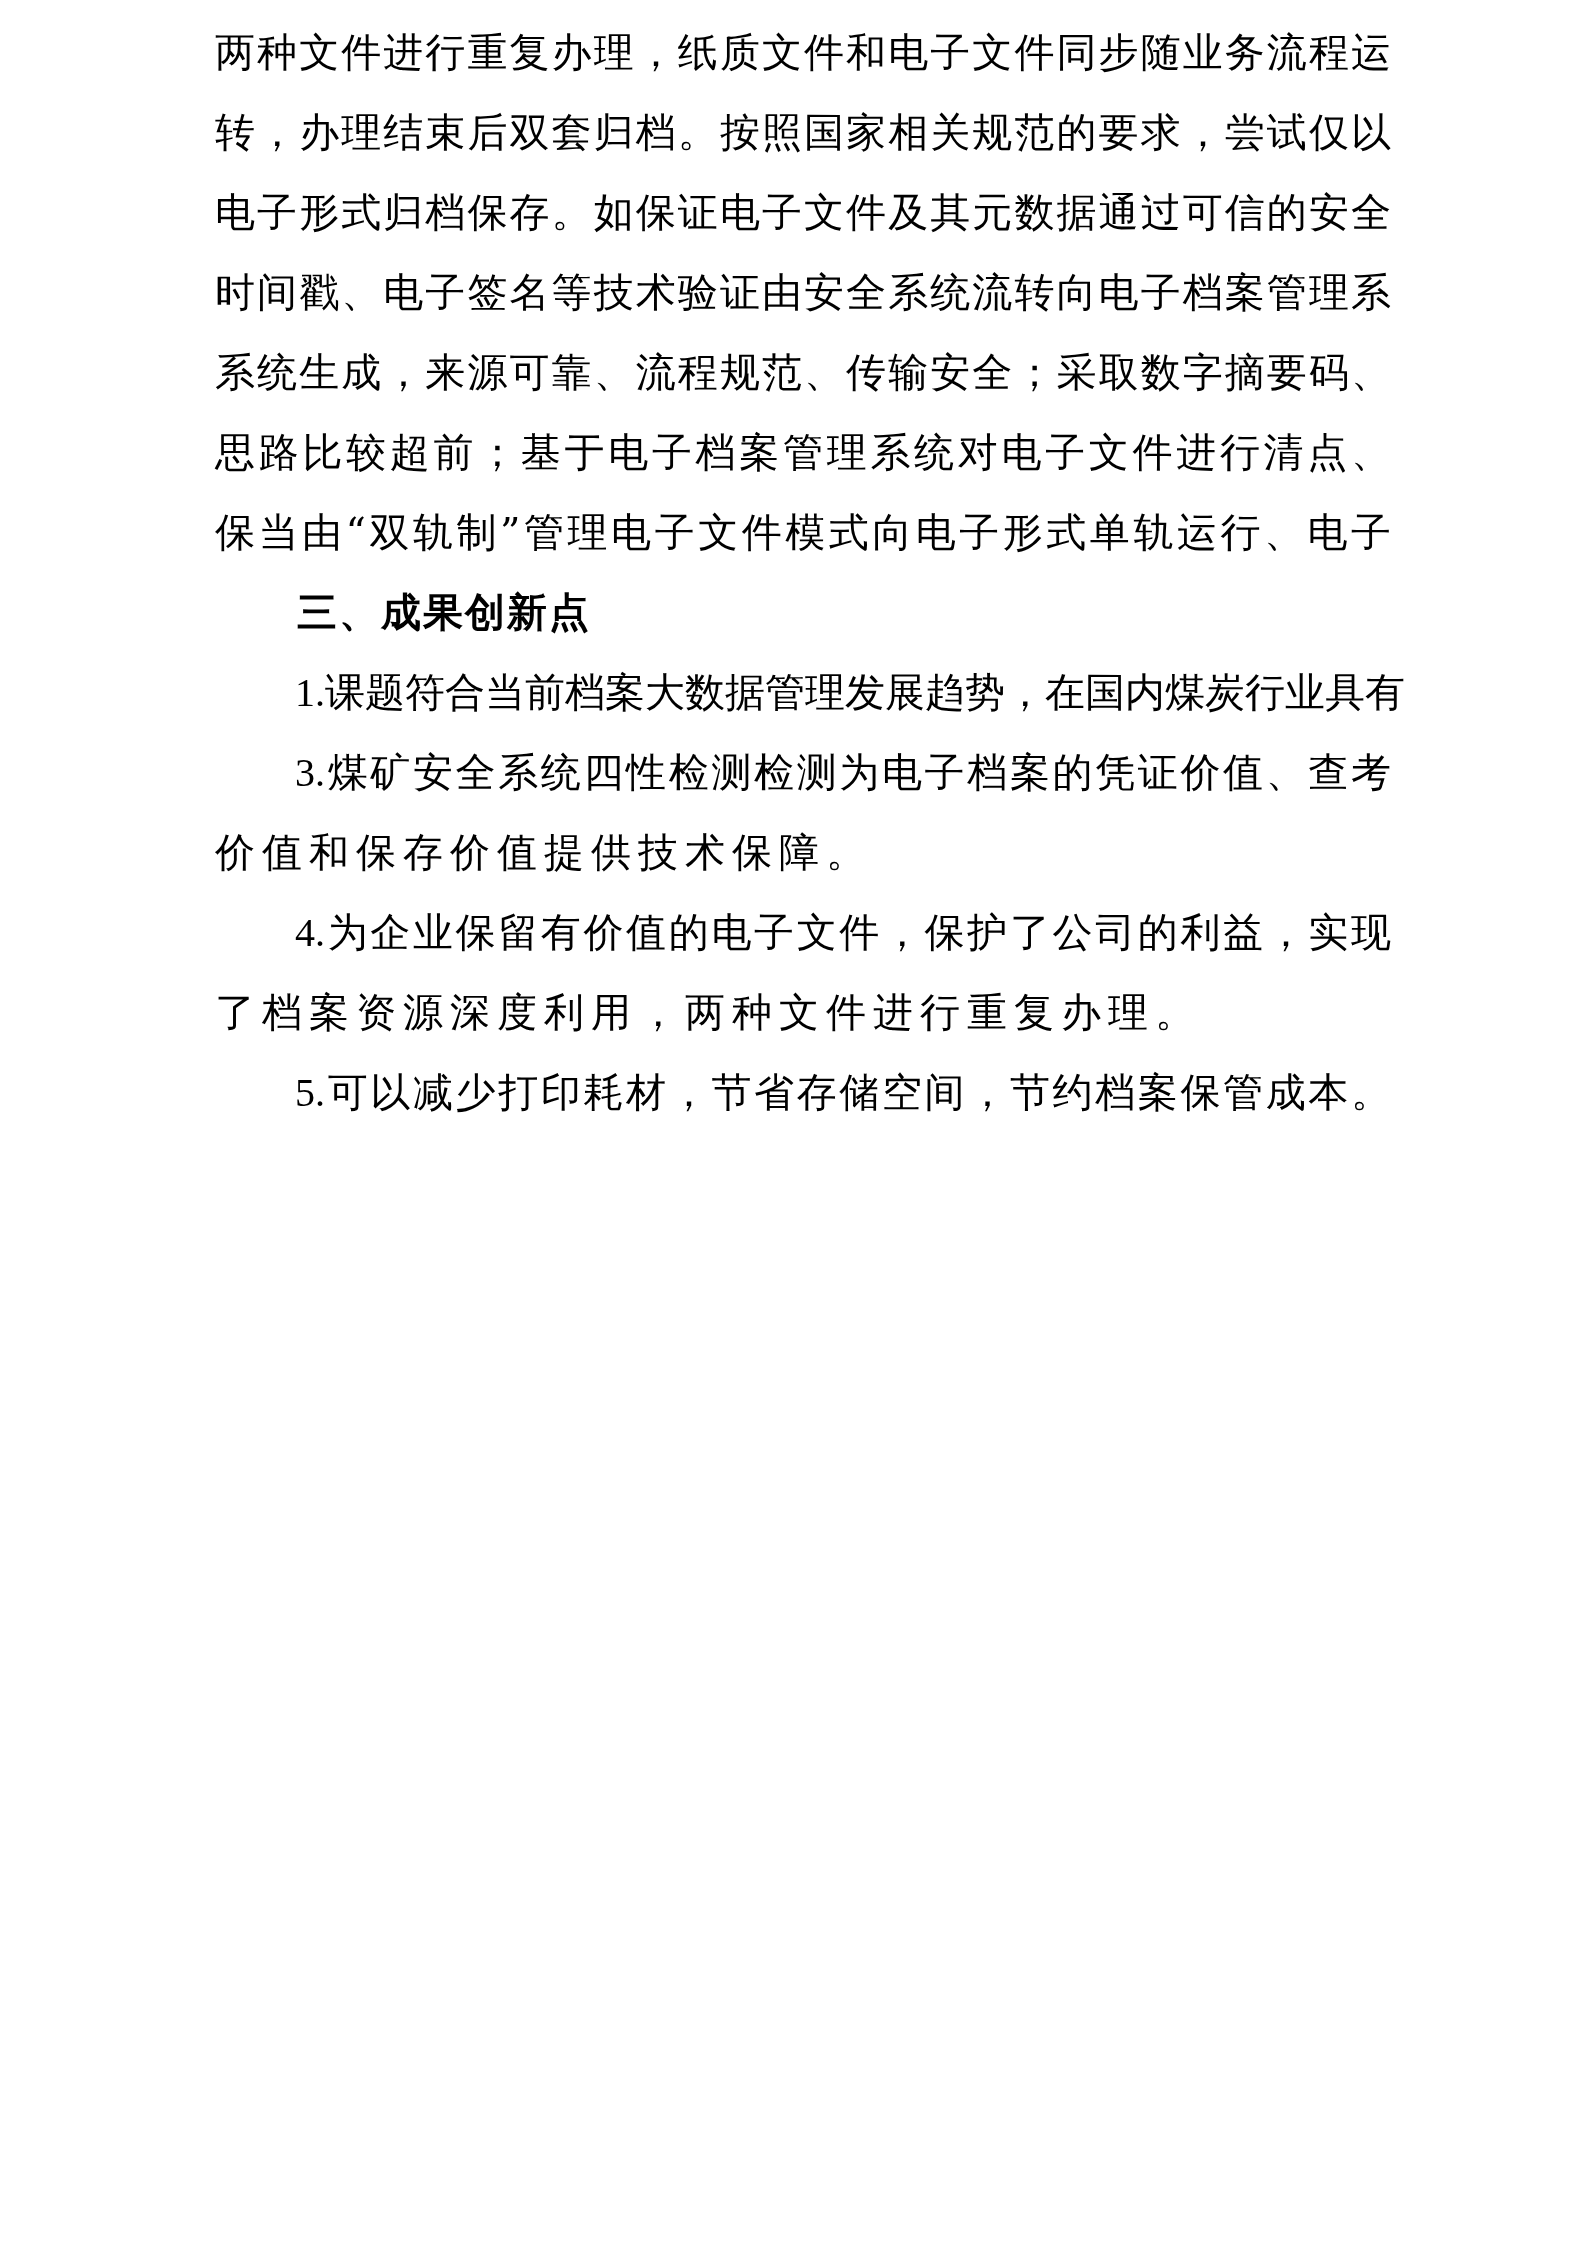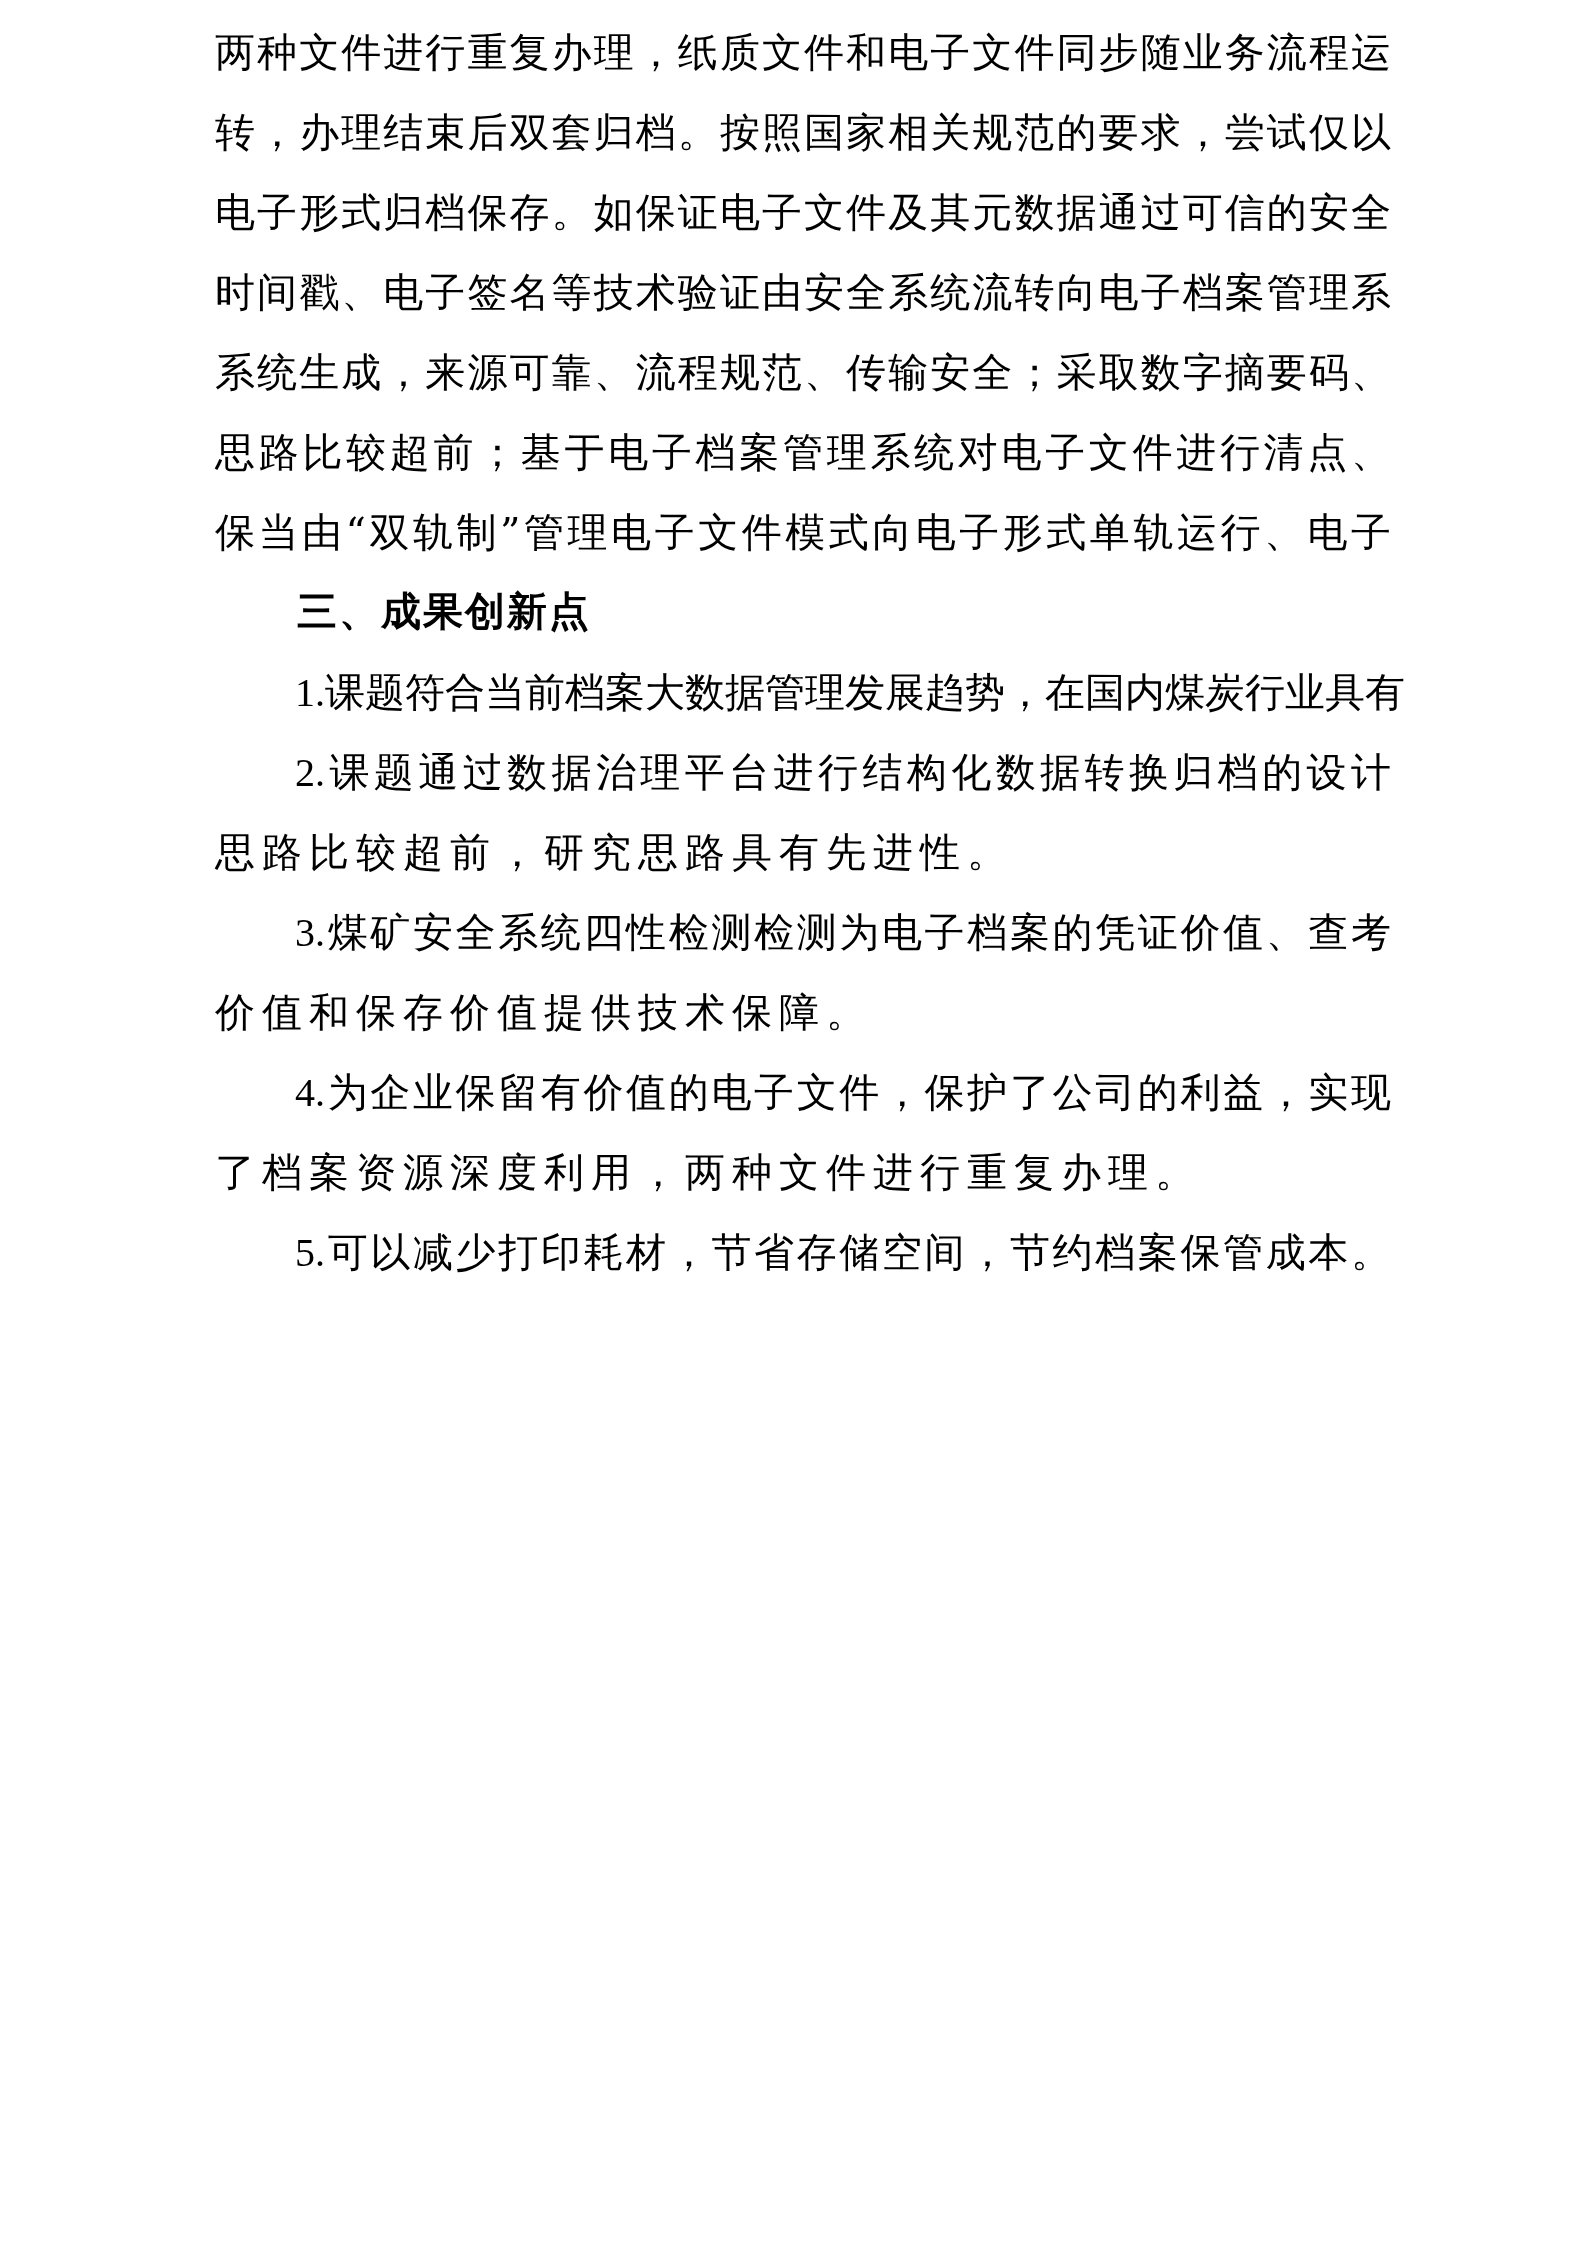--- a/index.html
+++ b/index.html
@@ -38,21 +38,21 @@
       letter-spacing: 7px;
     }
     .indent {
       padding-left: 80px;
     }
     .heading {
       height: 80px;
       line-height: 80px;
       font-size: 40px;
       font-weight: bold;
-      font-family: Liberation Serif, serif;
+      font-family: Liberation Sans, sans-serif;
       padding-left: 82px;
       letter-spacing: 2px;
     }
     .num {
       font-family: "Liberation Serif", "DejaVu Serif", serif;
     }
     .para { display: block; }
   </style>
 </head>
 <body>
@@ -68,24 +68,20 @@
     <div class="line full">思路比较超前；基于电子档案管理系统对电子文件进行清点、</div>
     <div class="line full">保当由“双轨制”管理电子文件模式向电子形式单轨运行、电子</div>
   </div>
 
   <div class="heading">三、成果创新点</div>
 
   <div class="para">
     <div class="line full indent"><span class="num">1.</span><span>课题符合当前档案大数据管理发展趋势，在国内煤炭行业具有</span></div>
   </div>
 
-  <div class="para">
-    <div class="line full indent"><span class="num">2.</span><span>课题通过数据治理平台进行结构化数据转换归档的设计</span></div>
-    <div class="line last">思路比较超前，研究思路具有先进性。</div>
-  </div>
 
   <div class="para">
     <div class="line full indent"><span class="num">3.</span><span>煤矿安全系统四性检测检测为电子档案的凭证价值、查考</span></div>
     <div class="line last">价值和保存价值提供技术保障。</div>
   </div>
 
   <div class="para">
     <div class="line full indent"><span class="num">4.</span><span>为企业保留有价值的电子文件，保护了公司的利益，实现</span></div>
     <div class="line last">了档案资源深度利用，两种文件进行重复办理。</div>
   </div>

